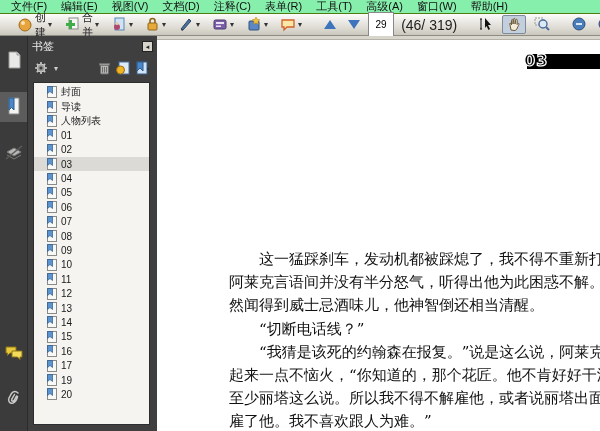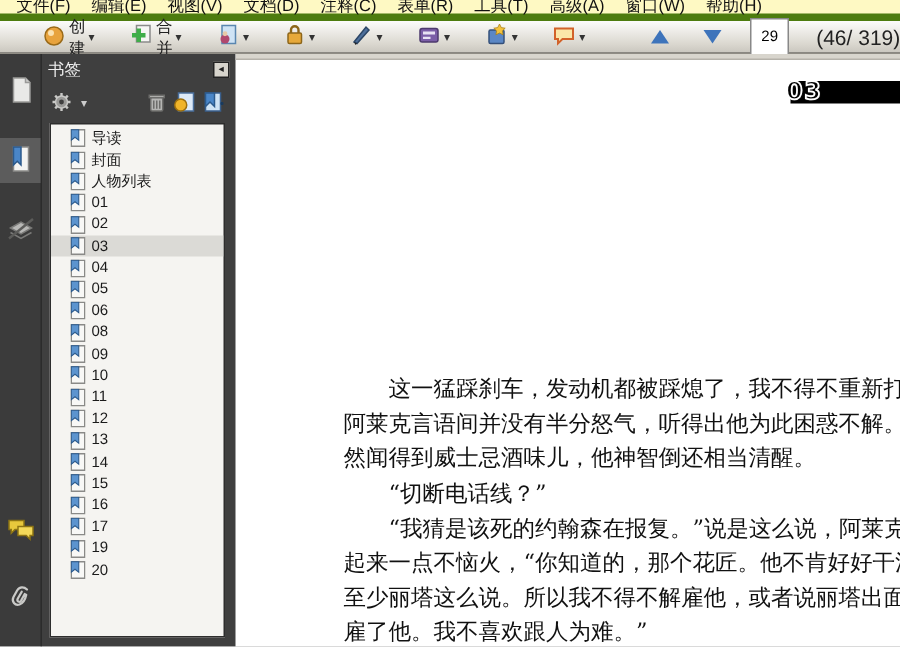--- a/index.html
+++ b/index.html
@@ -1,27 +1,27 @@
 <!DOCTYPE html>
 <html><head>
 <meta charset="utf-8">
 <style>
   * { margin:0; padding:0; box-sizing:border-box; }
   html,body { width:600px; height:431px; overflow:hidden; }
   body { font-family:"Liberation Sans","DejaVu Sans",sans-serif; font-size:11px; }
   .window { position:relative; width:600px; height:431px; background:#3f3f3f; }
 
   
-  .menubar { height:14px; background:#fef9c3; border-bottom:5px solid #4d7c0f;
+  .menubar { height:14px; background:#86efac; border-bottom:1px solid #4d7c0f;
              display:flex; align-items:center; padding-left:4px; }
   .menu-item { padding:0 7px; color:#111; cursor:default; font-size:11px; line-height:13px; }
 
   
   .toolbar { height:22px; background:linear-gradient(#fcfcfb,#dcd9d1 70%,#cac7bf);
-             border-bottom:1px solid #8f8c84; display:flex; align-items:center; padding:0 3px; gap:15px; }
+             border-bottom:1px solid #8f8c84; display:flex; align-items:center; padding:0 3px; gap:4px; }
   .tb-btn { display:flex; align-items:center; gap:2px; height:19px; padding:0 3px;
             border:1px solid transparent; border-radius:2px; color:#222; }
   .tb-btn.pressed { background:#c3cfdd; border:1px solid #7d8b9c; }
   .caret { font-size:8px; color:#333; line-height:8px; }
   .tb-sep { width:1px; height:16px; background:#a8a49b; margin:0 3px; }
   .tb-label { font-size:11px; }
   .page-input, .zoom-input { height:26px; border:1px solid #888; background:#fff;
              font-size:10px; text-align:center; font-family:"Liberation Sans",sans-serif; }
   .page-input { width:26px; }
   .zoom-input { width:42px; text-align:right; padding-right:3px; }
@@ -337,34 +337,34 @@
             </svg>
         </span>
       </div>
       <div class="bm-list">
 
       <div class="bm-item">
             <svg width="10" height="12">
               <rect x="0.5" y="0.5" width="9" height="11" fill="#f8f8f6" stroke="#8a8a88"></rect>
               <path d="M0.5 0.5 h5 v7 l-2.5-2 -2.5 2 Z" fill="#5c94cf" stroke="#2c5a8c" stroke-width="0.7"></path>
             </svg>
+            <span>封面</span>
+          </div>
+          <div class="bm-item">
+            <svg width="10" height="12">
+              <rect x="0.5" y="0.5" width="9" height="11" fill="#f8f8f6" stroke="#8a8a88"></rect>
+              <path d="M0.5 0.5 h5 v7 l-2.5-2 -2.5 2 Z" fill="#5c94cf" stroke="#2c5a8c" stroke-width="0.7"></path>
+            </svg>
             <span>导读</span>
           </div>
           <div class="bm-item">
             <svg width="10" height="12">
               <rect x="0.5" y="0.5" width="9" height="11" fill="#f8f8f6" stroke="#8a8a88"></rect>
               <path d="M0.5 0.5 h5 v7 l-2.5-2 -2.5 2 Z" fill="#5c94cf" stroke="#2c5a8c" stroke-width="0.7"></path>
             </svg>
-            <span>封面</span>
-          </div>
-          <div class="bm-item">
-            <svg width="10" height="12">
-              <rect x="0.5" y="0.5" width="9" height="11" fill="#f8f8f6" stroke="#8a8a88"></rect>
-              <path d="M0.5 0.5 h5 v7 l-2.5-2 -2.5 2 Z" fill="#5c94cf" stroke="#2c5a8c" stroke-width="0.7"></path>
-            </svg>
             <span>人物列表</span>
           </div>
           <div class="bm-item">
             <svg width="10" height="12">
               <rect x="0.5" y="0.5" width="9" height="11" fill="#f8f8f6" stroke="#8a8a88"></rect>
               <path d="M0.5 0.5 h5 v7 l-2.5-2 -2.5 2 Z" fill="#5c94cf" stroke="#2c5a8c" stroke-width="0.7"></path>
             </svg>
             <span>01</span>
           </div>
           <div class="bm-item">
@@ -394,20 +394,27 @@
               <path d="M0.5 0.5 h5 v7 l-2.5-2 -2.5 2 Z" fill="#5c94cf" stroke="#2c5a8c" stroke-width="0.7"></path>
             </svg>
             <span>05</span>
           </div>
           <div class="bm-item">
             <svg width="10" height="12">
               <rect x="0.5" y="0.5" width="9" height="11" fill="#f8f8f6" stroke="#8a8a88"></rect>
               <path d="M0.5 0.5 h5 v7 l-2.5-2 -2.5 2 Z" fill="#5c94cf" stroke="#2c5a8c" stroke-width="0.7"></path>
             </svg>
             <span>06</span>
+          </div>
+          <div class="bm-item">
+            <svg width="10" height="12">
+              <rect x="0.5" y="0.5" width="9" height="11" fill="#f8f8f6" stroke="#8a8a88"></rect>
+              <path d="M0.5 0.5 h5 v7 l-2.5-2 -2.5 2 Z" fill="#5c94cf" stroke="#2c5a8c" stroke-width="0.7"></path>
+            </svg>
+            <span>07</span>
           </div>
           <div class="bm-item">
             <svg width="10" height="12">
               <rect x="0.5" y="0.5" width="9" height="11" fill="#f8f8f6" stroke="#8a8a88"></rect>
               <path d="M0.5 0.5 h5 v7 l-2.5-2 -2.5 2 Z" fill="#5c94cf" stroke="#2c5a8c" stroke-width="0.7"></path>
             </svg>
             <span>08</span>
           </div>
           <div class="bm-item">
             <svg width="10" height="12">

